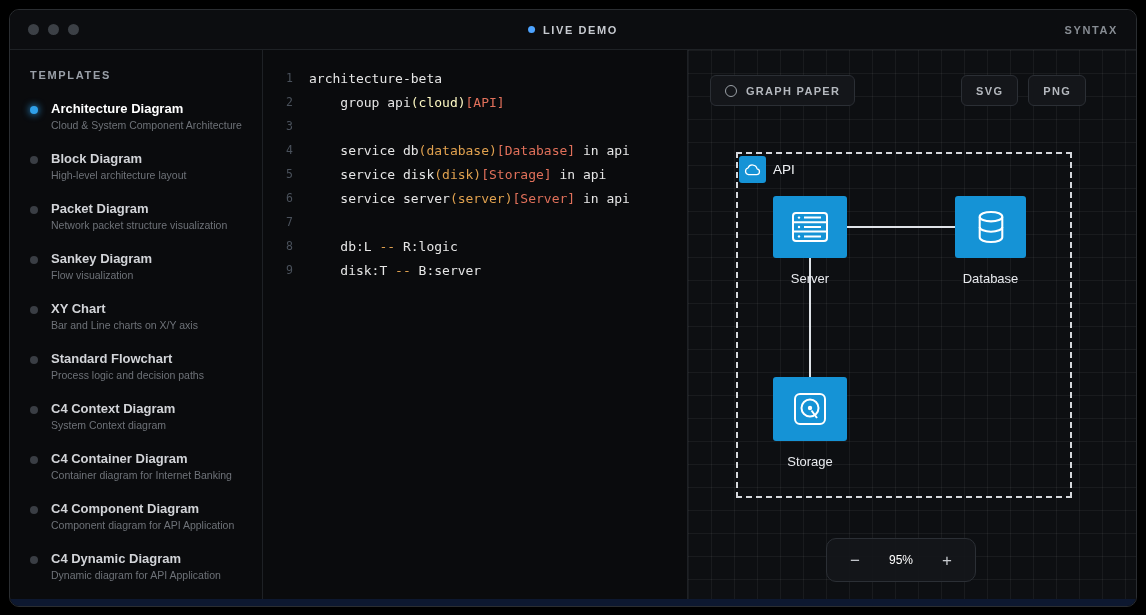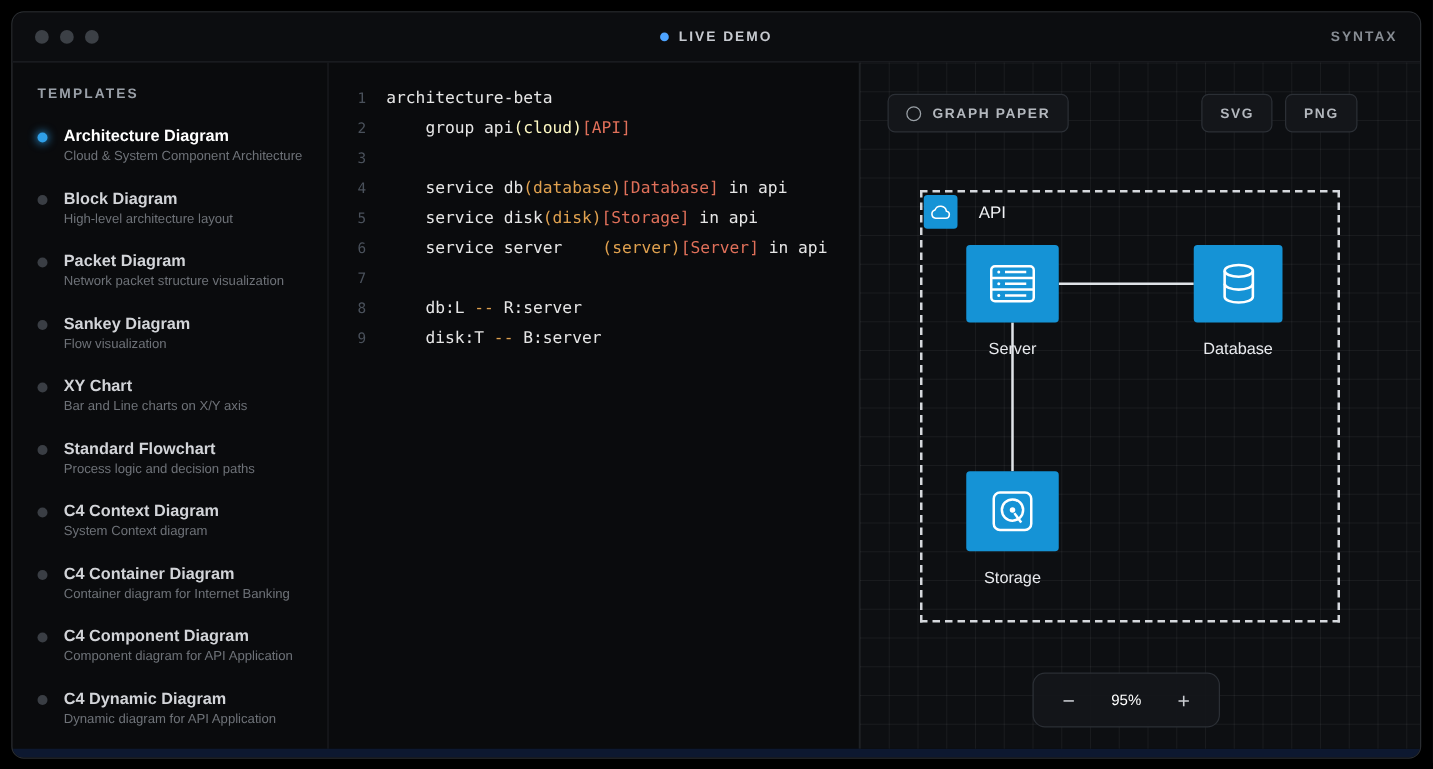--- a/index.html
+++ b/index.html
@@ -56,21 +56,21 @@
   .controls-right { position:absolute; right:50px; top:25px; display:flex; gap:10px; }
   .btn {
     display:inline-flex; align-items:center; gap:9px; height:31px; padding:0 14px;
     background:#14161a; border:1px solid #2b2f35; border-radius:6px;
     color:#b4b8be; font-size:11px; font-weight:bold; letter-spacing:1.3px; cursor:pointer;
     font-family:"Liberation Sans", sans-serif;
   }
   .radio { width:12px; height:12px; border:1.5px solid #9aa0a6; border-radius:50%; }
   
   .group-rect { position:absolute; left:48px; top:102px; width:336px; height:346px; border:2px dashed rgba(236,239,244,.9); }
-  .group-badge { position:absolute; left:51px; top:106px; display:flex; align-items:center; gap:17px; }
+  .group-badge { position:absolute; left:51px; top:106px; display:flex; align-items:center; gap:7px; }
   .badge-icon { width:27px; height:27px; background:#1593d6; border-radius:3px; display:flex; align-items:center; justify-content:center; }
   .group-label { color:#f0f2f5; font-size:13.5px; }
   .edge { position:absolute; background:#dfe3e8; }
   .node { position:absolute; background:#1593d6; border-radius:3px; display:flex; align-items:center; justify-content:center; }
   .node-label { position:absolute; color:#e8eaee; font-size:13px; text-align:center; }
   
   .zoom {
     position:absolute; left:138px; top:488px; width:150px; height:44px;
     background:rgba(19,22,26,.92); border:1px solid #2b2f35; border-radius:10px;
     display:flex; align-items:center; justify-content:space-between; padding:0 17px;
@@ -194,29 +194,29 @@
           <div class="code-row">
             <span class="gutter">4</span>
             <span class="code"><span style="color: rgb(230, 230, 230);">    service db</span><span style="color: rgb(224, 161, 79);">(database)</span><span style="color: rgb(224, 112, 90);">[Database]</span><span style="color: rgb(230, 230, 230);"> in api</span></span>
           </div>
           <div class="code-row">
             <span class="gutter">5</span>
             <span class="code"><span style="color: rgb(230, 230, 230);">    service disk</span><span style="color: rgb(224, 161, 79);">(disk)</span><span style="color: rgb(224, 112, 90);">[Storage]</span><span style="color: rgb(230, 230, 230);"> in api</span></span>
           </div>
           <div class="code-row">
             <span class="gutter">6</span>
-            <span class="code"><span style="color: rgb(230, 230, 230);">    service server</span><span style="color: rgb(224, 161, 79); margin-left: 32px;">(server)</span><span style="color: rgb(224, 112, 90);">[Server]</span><span style="color: rgb(230, 230, 230);"> in api</span></span>
+            <span class="code"><span style="color: rgb(230, 230, 230);">    service server</span><span style="color: rgb(224, 161, 79);">(server)</span><span style="color: rgb(224, 112, 90);">[Server]</span><span style="color: rgb(230, 230, 230);"> in api</span></span>
           </div>
           <div class="code-row">
             <span class="gutter">7</span>
             <span class="code"></span>
           </div>
           <div class="code-row">
             <span class="gutter">8</span>
-            <span class="code"><span style="color: rgb(230, 230, 230);">    db:L </span><span style="color: rgb(224, 161, 79);">--</span><span style="color: rgb(230, 230, 230);"> R:server</span></span>
+            <span class="code"><span style="color: rgb(230, 230, 230);">    db:L </span><span style="color: rgb(224, 161, 79);">--</span><span style="color: rgb(230, 230, 230);"> R:logic</span></span>
           </div>
           <div class="code-row">
             <span class="gutter">9</span>
             <span class="code"><span style="color: rgb(230, 230, 230);">    disk:T </span><span style="color: rgb(224, 161, 79);">--</span><span style="color: rgb(230, 230, 230);"> B:server</span></span>
           </div>
         </div>
     </div>
 
     <div class="preview">
 

